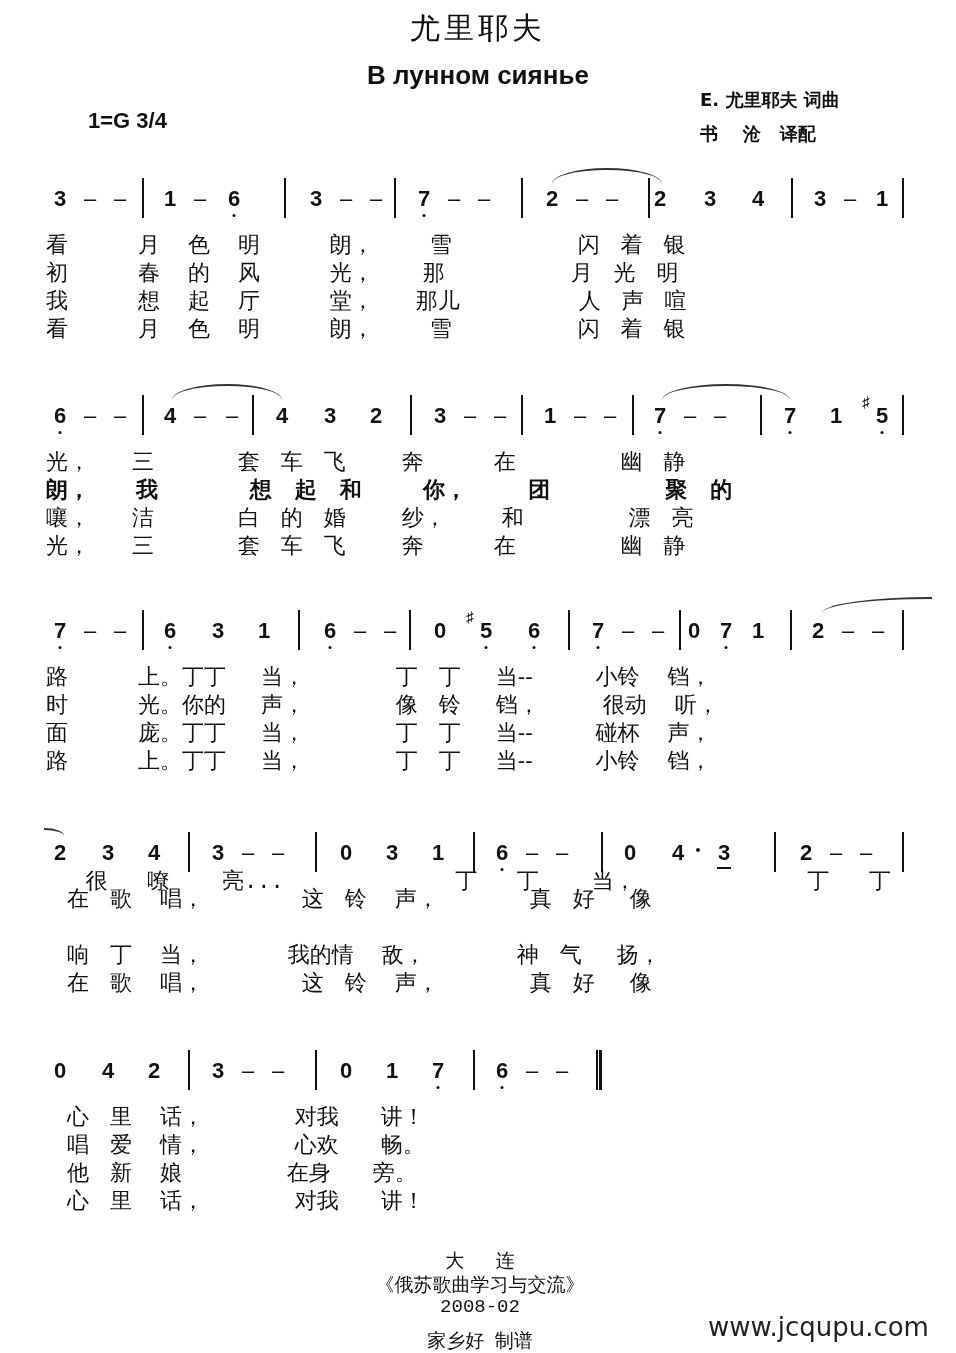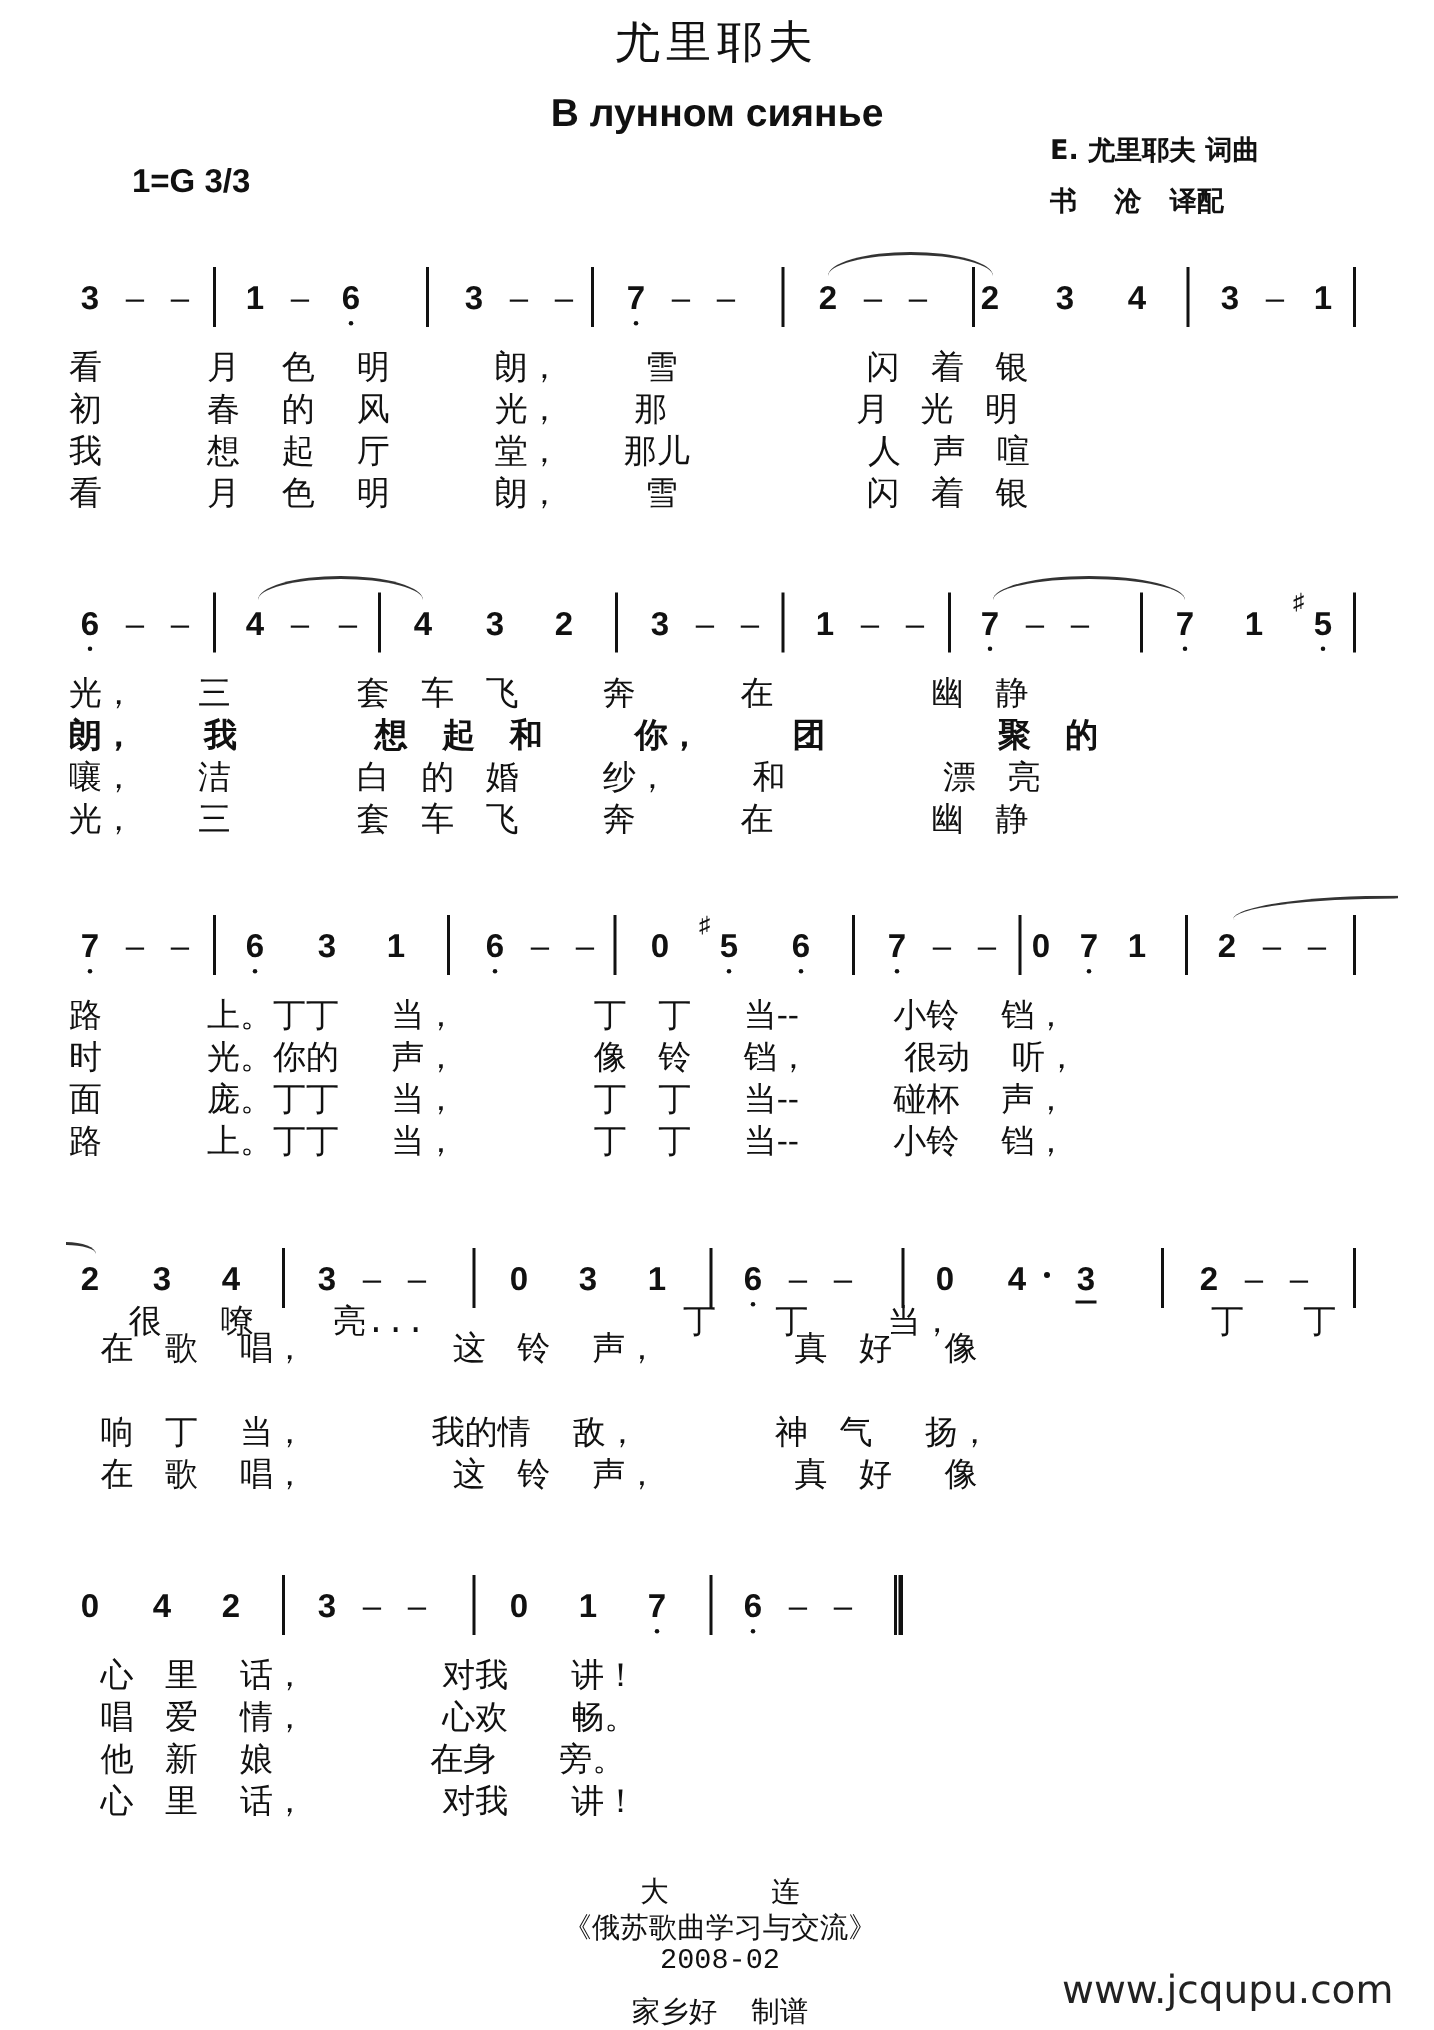--- a/index.html
+++ b/index.html
@@ -14,29 +14,29 @@
   .note { position:absolute; font-family:"Liberation Sans", sans-serif; font-weight:bold; font-size:22px; width:24px; text-align:center; }
   .note .dot { position:absolute; left:50%; transform:translateX(-50%); top:28px; width:3px; height:3px; background:#111; border-radius:50%; }
   .note .sharp { position:absolute; left:-8px; top:-10px; font-size:15px; }
   .note .under { position:absolute; left:5px; right:5px; top:27px; height:2px; background:#111; }
   .note .aug { position:absolute; right:-10px; top:8px; width:4px; height:4px; background:#111; border-radius:50%; }
   .dash { position:absolute; font-family:"Liberation Sans", sans-serif; font-size:22px; width:20px; text-align:center; }
   .bar { position:absolute; width:2px; height:40px; background:#111; }
   .dbar { position:absolute; width:6px; height:40px; border-left:2px solid #111; border-right:3px solid #111; box-sizing:border-box; }
   .lyr { position:absolute; font-family:"DejaVu Serif", serif; font-size:22px; white-space:pre; }
   .slur { position:absolute; border-top:2px solid #333; border-radius:50% 50% 0 0 / 100% 100% 0 0; height:14px; }
-  .footer { font-family:Liberation Mono, monospace; font-size:19px; text-align:center; white-space:pre; }
+  .footer { font-family:Liberation Sans, sans-serif; font-size:19px; text-align:center; white-space:pre; }
   .site { top:1312px; left:708px; font-family:"DejaVu Sans", sans-serif; font-size:26px; color:#222; }
 </style>
 </head>
 <body>
 
 <div class="abs title-cn">尤里耶夫</div>
 <div class="abs title-ru">В лунном сиянье</div>
-<div class="abs key">1=G  3/3</div>
+<div class="abs key">1=G  3/4</div>
 <div class="abs credit credit1">E. 尤里耶夫 词曲</div>
 <div class="abs credit credit2">书    沧   译配</div>
 
 <div id="score">
     <div class="note" style="left: 48px; top: 186px;">3</div>
     <div class="dash" style="left: 80px; top: 186px;">–</div>
     <div class="dash" style="left: 110px; top: 186px;">–</div>
     <div class="note" style="left: 158px; top: 186px;">1</div>
     <div class="dash" style="left: 190px; top: 186px;">–</div>
     <div class="note" style="left: 222px; top: 186px;">6<span class="dot"></span></div>

